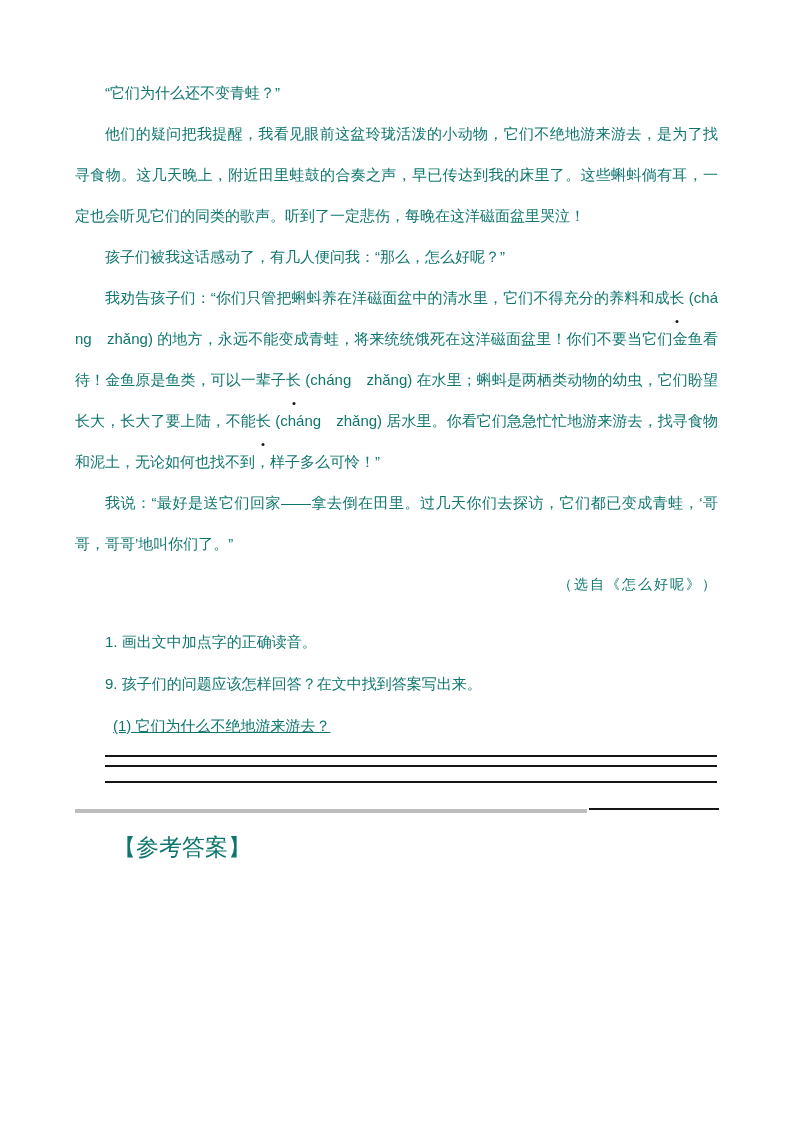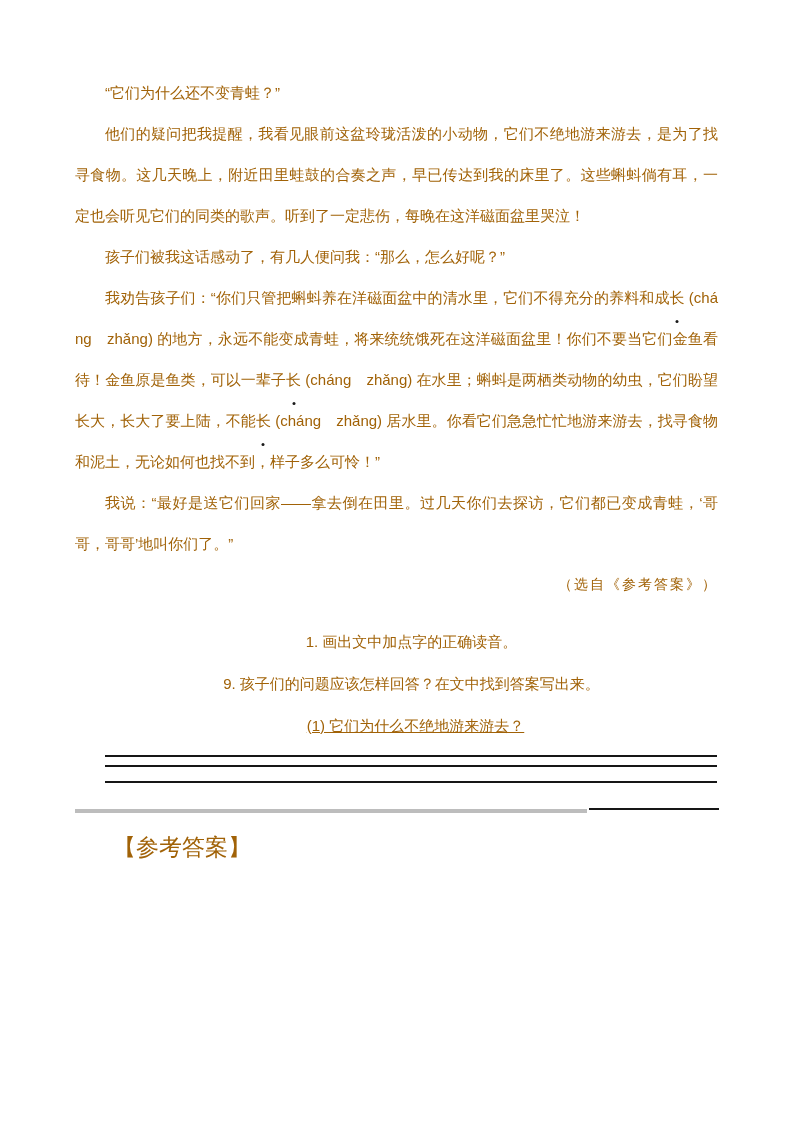--- a/index.html
+++ b/index.html
@@ -7,21 +7,21 @@
     padding: 0;
     background: #ffffff;
   }
   .page {
     position: relative;
     width: 793px;
     height: 1122px;
     box-sizing: border-box;
     padding: 72px 75px 0 75px;
     background: #ffffff;
-    color: #a16207;
+    color: #0f766e;
     font-family: "Liberation Sans", sans-serif;
     overflow: hidden;
   }
   
   .article .para {
     margin: 0;
     font-size: 15px;
     line-height: 41px;
     text-align: justify;
     text-indent: 2em;
@@ -48,21 +48,20 @@
     bottom: -5px;
     width: 3px;
     height: 3px;
     border-radius: 50%;
     background: #1a1a1a;
     transform: translateX(-50%);
   }
   
   .questions {
     margin-top: 16px;
-    text-align: center;
   }
   .q {
     margin: 0 0 0 30px;
     font-size: 15px;
     line-height: 42px;
     word-break: break-all;
   }
   .subq { margin-left: 38px; text-decoration: underline; }
   .sub2 { margin-top: 24px; }
   .q4   { margin-top: 14px; }
@@ -113,21 +112,21 @@
 <body>
 
 <div class="page">
 
   <div class="article">
     <p class="para">“它们为什么还不变青蛙？”</p>
     <p class="para">他们的疑问把我提醒，我看见眼前这盆玲珑活泼的小动物，它们不绝地游来游去，是为了找寻食物。这几天晚上，附近田里蛙鼓的合奏之声，早已传达到我的床里了。这些蝌蚪倘有耳，一定也会听见它们的同类的歌声。听到了一定悲伤，每晚在这洋磁面盆里哭泣！</p>
     <p class="para">孩子们被我这话感动了，有几人便问我：“那么，怎么好呢？”</p>
     <p class="para">我劝告孩子们：“你们只管把蝌蚪养在洋磁面盆中的清水里，它们不得充分的养料和成<span class="dot-char">长</span> (cháng　zhǎng) 的地方，永远不能变成青蛙，将来统统饿死在这洋磁面盆里！你们不要当它们金鱼看待！金鱼原是鱼类，可以一辈子<span class="dot-char">长</span> (cháng　zhǎng) 在水里；蝌蚪是两栖类动物的幼虫，它们盼望长大，长大了要上陆，不能<span class="dot-char">长</span> (cháng　zhǎng) 居水里。你看它们急急忙忙地游来游去，找寻食物和泥土，无论如何也找不到，样子多么可怜！”</p>
     <p class="para">我说：“最好是送它们回家——拿去倒在田里。过几天你们去探访，它们都已变成青蛙，‘哥哥，哥哥’地叫你们了。”</p>
-    <p class="source">（选自《参考答案》）</p>
+    <p class="source">（选自《怎么好呢》）</p>
   </div>
 
   <div class="questions">
     <p class="q">1. 画出文中加点字的正确读音。</p>
 
 
     <p class="q">9. 孩子们的问题应该怎样回答？在文中找到答案写出来。</p>
 
     <p class="q subq">(1) 它们为什么不绝地游来游去？</p>
     <div class="answer-line"></div>

